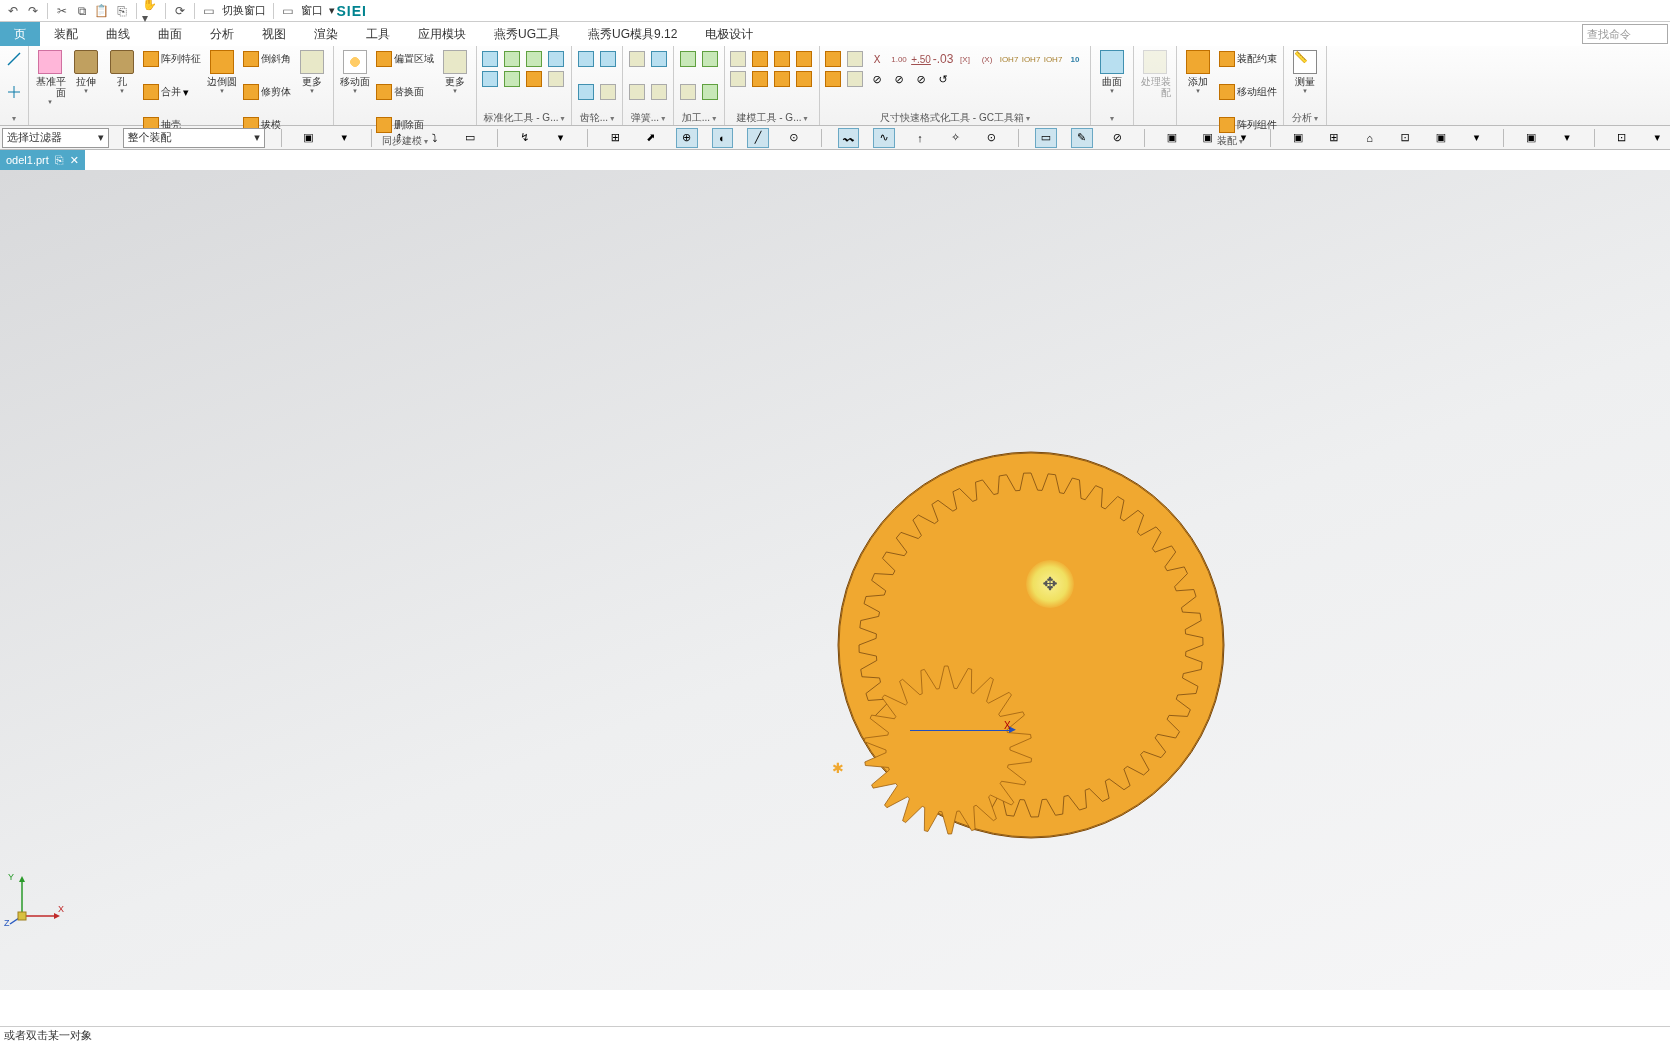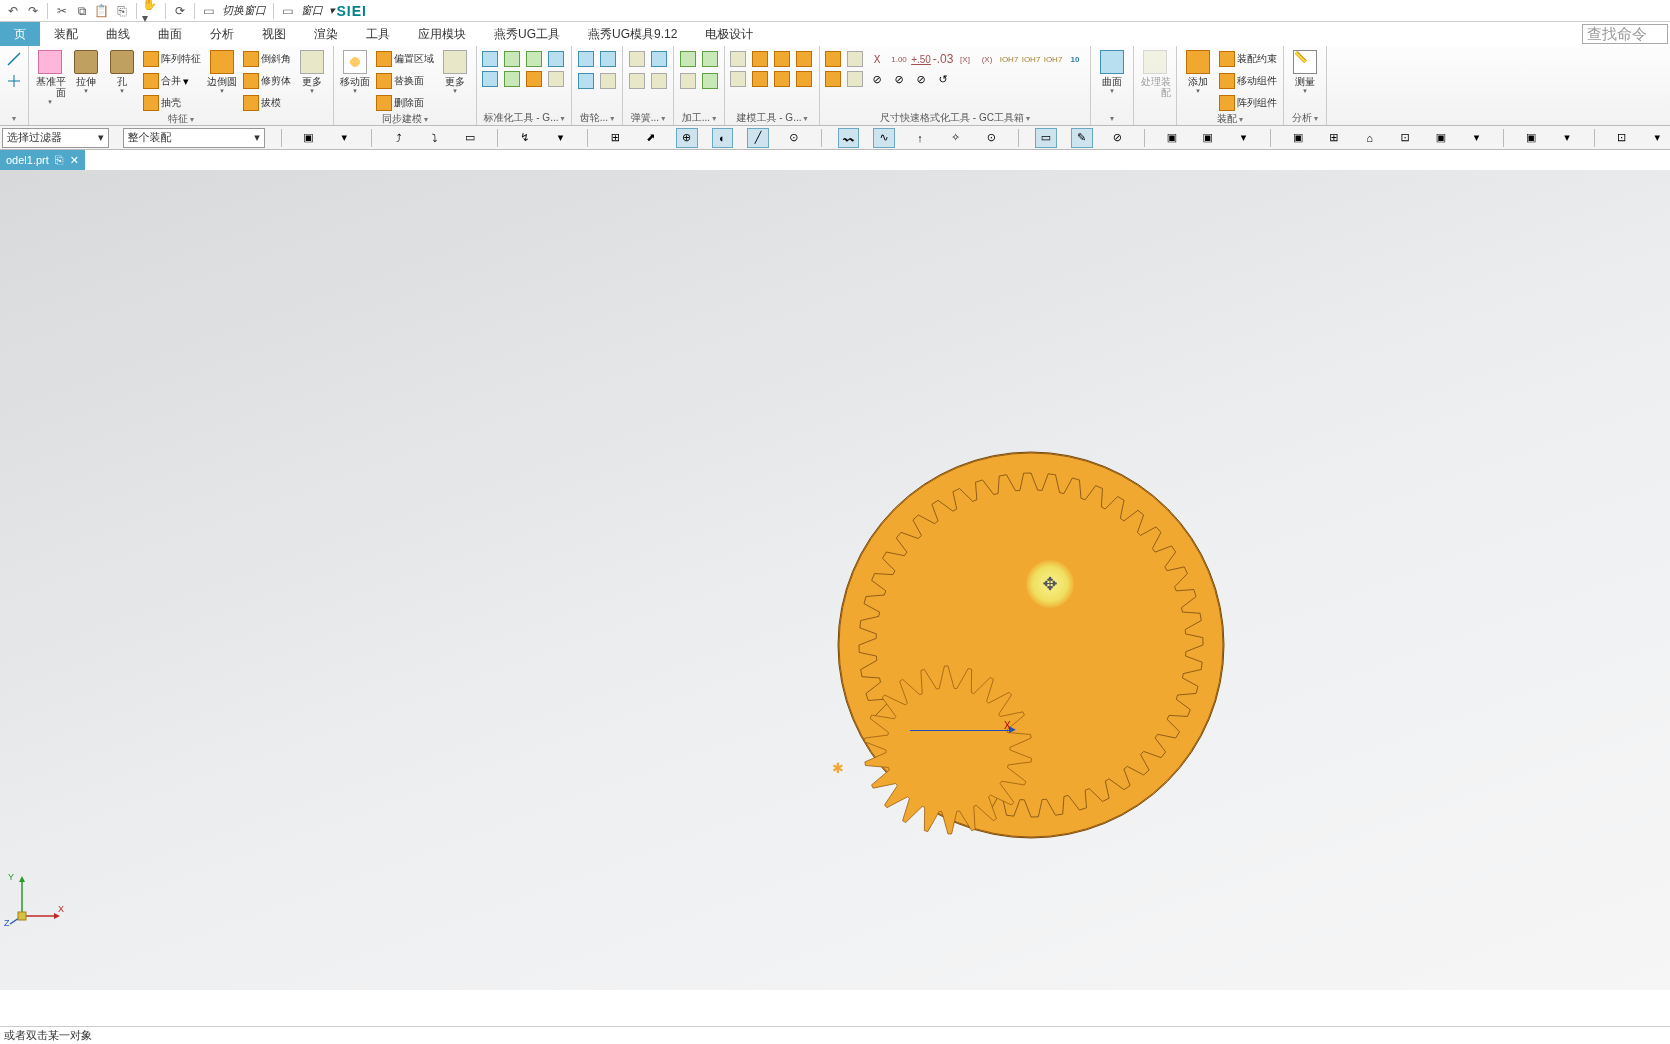--- a/index.html
+++ b/index.html
@@ -3,43 +3,43 @@
 <meta charset="utf-8">
 <style>
 * { margin: 0; padding: 0; box-sizing: border-box; font-family: "Microsoft YaHei", Arial, sans-serif; }
 body { width: 1670px; height: 1044px; background: #fff; overflow: hidden; font-size: 11px; }
 
 
 .titlebar { height: 22px; background: #fff; border-bottom: 1px solid #ccc; display: flex; align-items: center; padding: 0 4px; }
 .qat { display: flex; gap: 2px; align-items: center; }
 .qat-btn { width: 18px; height: 18px; display: flex; align-items: center; justify-content: center; cursor: pointer; color: #555; font-size: 12px; }
 .qat-sep { width: 1px; height: 16px; background: #ccc; margin: 0 3px; }
-.qat-text { font-size: 11px; color: #333; padding: 0 2px; font-style: italic; }
+.qat-text { font-size: 11px; color: #333; padding: 0 2px; }
 .titlebar-center { flex: 1; text-align: center; font-size: 12px; color: #333; }
 .brand { color: #00838f; font-weight: bold; font-size: 14px; letter-spacing: 1px; padding-right: 4px; }
 
 
 .ribbon-tabs { height: 24px; background: #fff; display: flex; align-items: stretch; padding-left: 0; }
 .ribbon-tab { padding: 0 14px; display: flex; align-items: center; font-size: 12px; color: #333; cursor: pointer; }
 .ribbon-tab.active { background: #4fa8c9; color: #fff; }
-.search-box { margin-left: auto; width: 86px; height: 20px; border: 1px solid #aaa; font-size: 15px; color: #999; padding: 0 4px; display: flex; align-items: center; margin-top: 2px; margin-right: 2px; }
+.search-box { margin-left: auto; width: 86px; height: 20px; border: 1px solid #aaa; font-size: 11px; color: #999; padding: 0 4px; display: flex; align-items: center; margin-top: 2px; margin-right: 2px; }
 
 
 .ribbon { height: 80px; background: linear-gradient(#fdfdfd, #f2f2f2); border-bottom: 1px solid #bbb; display: flex; }
 .rgroup { border-right: 1px solid #ccc; display: flex; flex-direction: column; padding: 2px 4px 0; }
 .rgroup-body { flex: 1; display: flex; align-items: flex-start; gap: 2px; }
 .rgroup-label { height: 14px; text-align: center; font-size: 10px; color: #555; display: flex; align-items: center; justify-content: center; gap: 2px; }
 .rgroup-label .drop { font-size: 8px; color: #777; }
 
 .big-btn { display: flex; flex-direction: column; align-items: center; width: 34px; padding: 2px 1px; cursor: pointer; }
 .big-btn .ico { width: 24px; height: 24px; margin-bottom: 2px; }
 .big-btn .lbl { font-size: 10px; color: #333; line-height: 11px; text-align: right; }
 .big-btn .drop { font-size: 7px; color: #666; }
 
-.stack { display: flex; flex-direction: column; gap: 4px; padding-top: 2px; }
+.stack { display: flex; flex-direction: column; gap: 15px; padding-top: 2px; }
 .small-row { display: flex; align-items: center; gap: 2px; height: 18px; cursor: pointer; padding: 0 2px; }
 .small-row .si { width: 16px; height: 16px; }
 .small-row .st { font-size: 10px; color: #333; white-space: nowrap; }
 .grid-icons { display: grid; grid-template-columns: repeat(4, 20px); gap: 2px; padding-top: 2px; }
 .gi { width: 18px; height: 18px; display: flex; align-items: center; justify-content: center; cursor: pointer; }
 
 .disabled { opacity: 0.45; }
 
 .ico-box { background: #f0a830; border: 1px solid #c07000; }
 .ico-plane { background: #ffb6d9; border: 1px solid #d070a0; }

